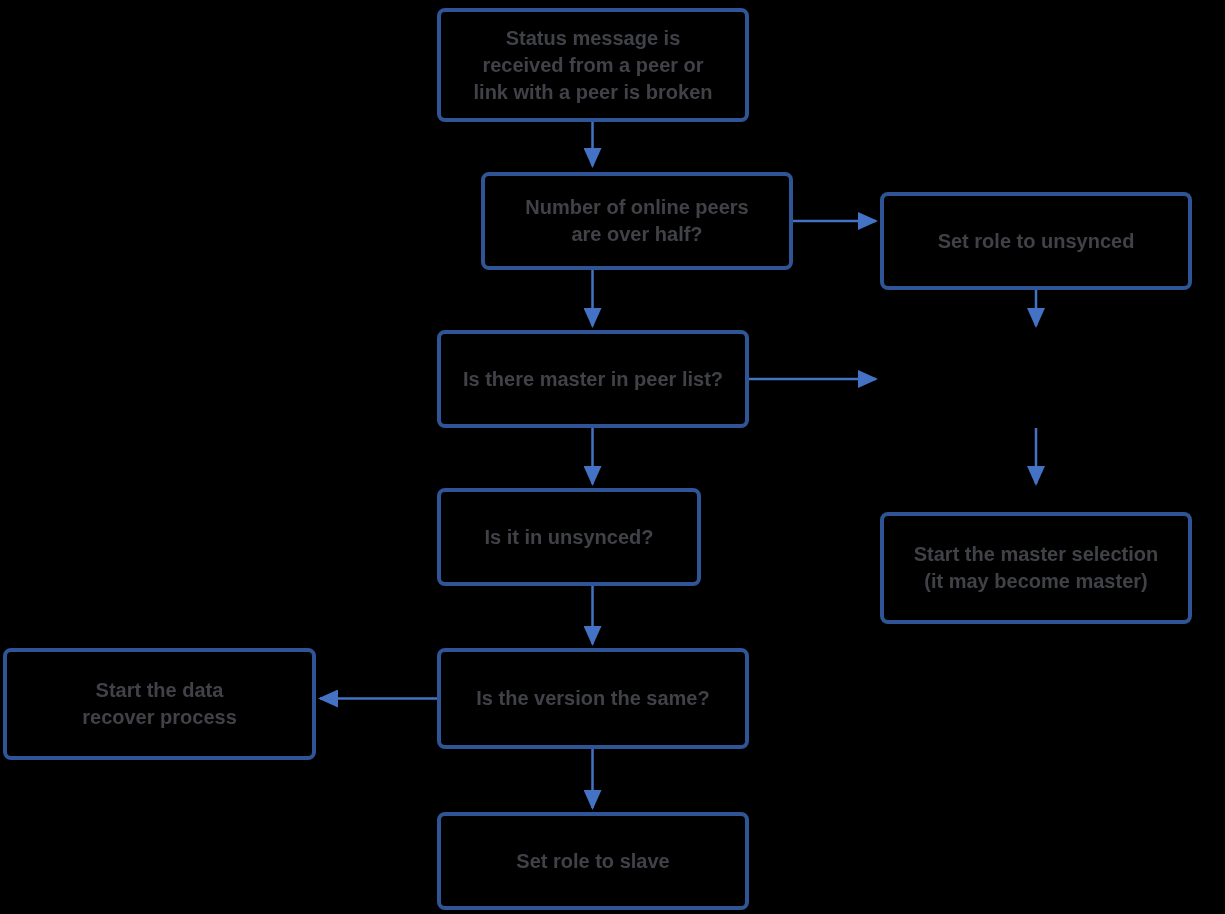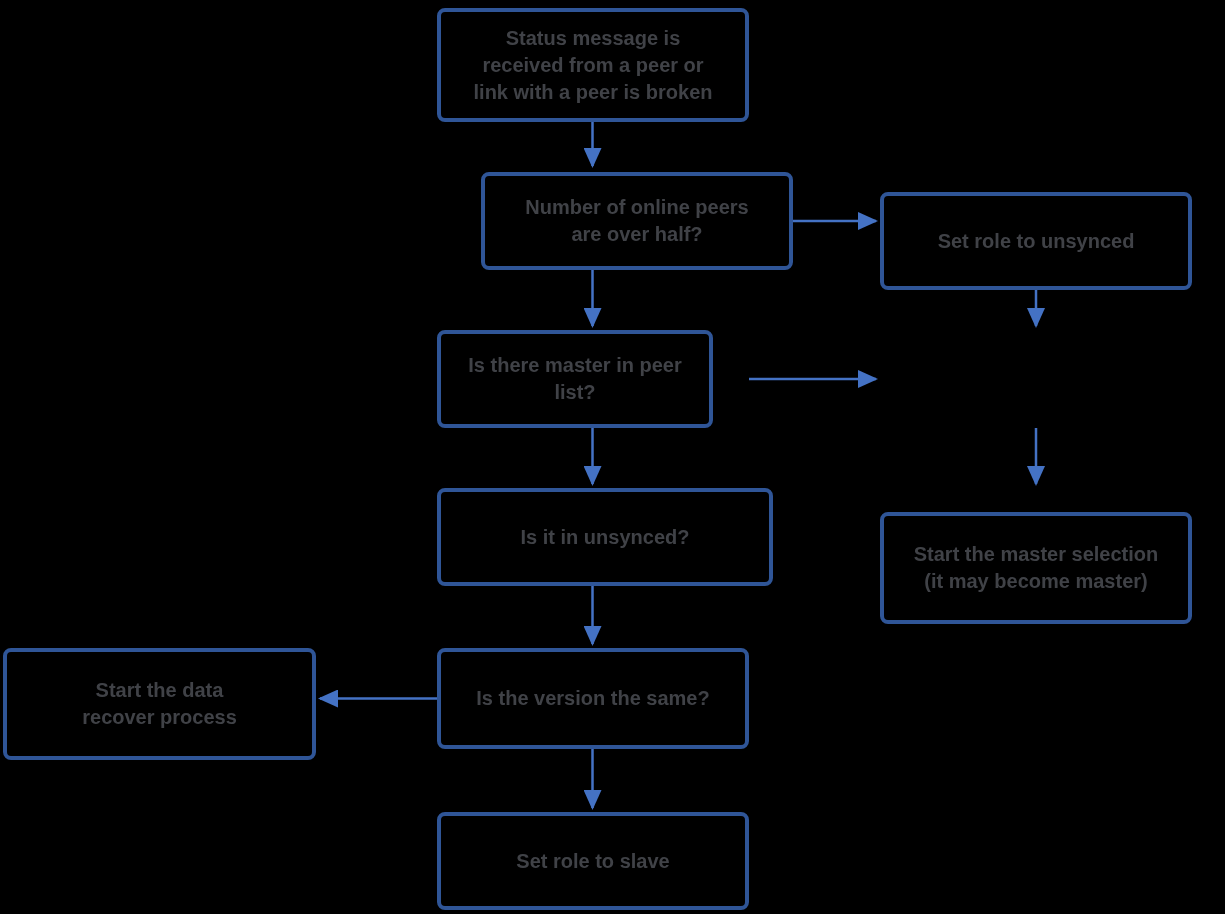--- a/index.html
+++ b/index.html
@@ -68,22 +68,22 @@
     <line x1="437" y1="698.5" x2="320" y2="698.5" stroke="#4472c4" stroke-width="2.5" marker-end="url(#ah)"></line>
     <line x1="592.5" y1="749" x2="592.5" y2="808" stroke="#4472c4" stroke-width="2.5" marker-end="url(#ah)"></line>
   </svg>
 
   <div class="node" style="left:437px; top:8px;   width:312px; height:114px;">Status message is
 received from a peer or
 link with a peer is broken</div>
   <div class="node" style="left:437px; top:172px; width:312px; height:98px;margin-left:44px;">Number of online peers
 are over half?</div>
   <div class="node" style="left:880px; top:172px; width:312px; height:98px;margin-top:20px;">Set role to unsynced</div>
-  <div class="node" style="left:437px; top:330px; width:276px; height:98px;">Is there master in peer list?</div>
-  <div class="node" style="left:437px; top:488px; width:336px; height:98px;">Is it in unsynced?</div>
+  <div class="node" style="left:437px; top:330px; width:312px; height:98px;">Is there master in peer list?</div>
+  <div class="node" style="left:437px; top:488px; width:264px; height:98px;">Is it in unsynced?</div>
   <div class="node" style="left:880px; top:488px; width:312px; height:112px;margin-top:24px;">Start the master selection
 (it may become master)</div>
   <div class="node" style="left:3px;   top:648px; width:313px; height:112px;">Start the data
 recover process</div>
   <div class="node" style="left:437px; top:812px; width:312px; height:98px;">Set role to slave</div>
   <div class="node" style="left:437px; top:648px; width:312px; height:101px;">Is the version the same?</div>
 
 </div>
 
 </body></html>

